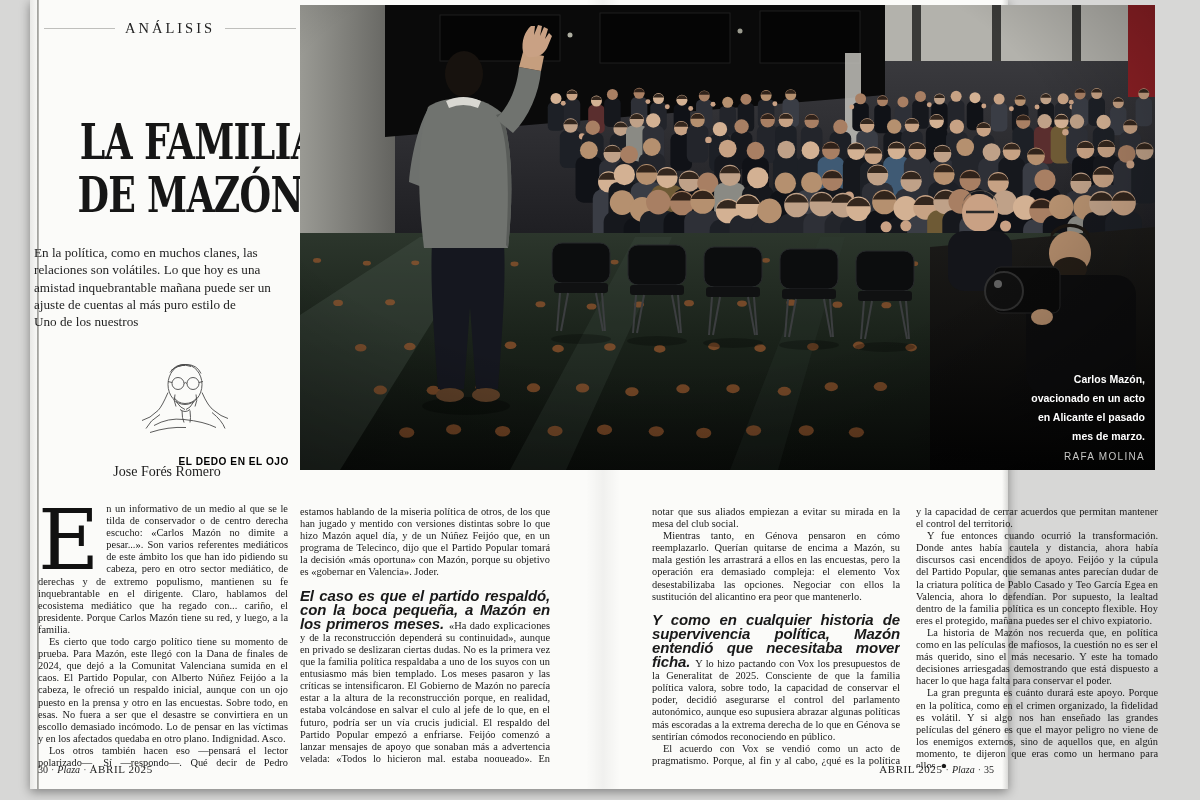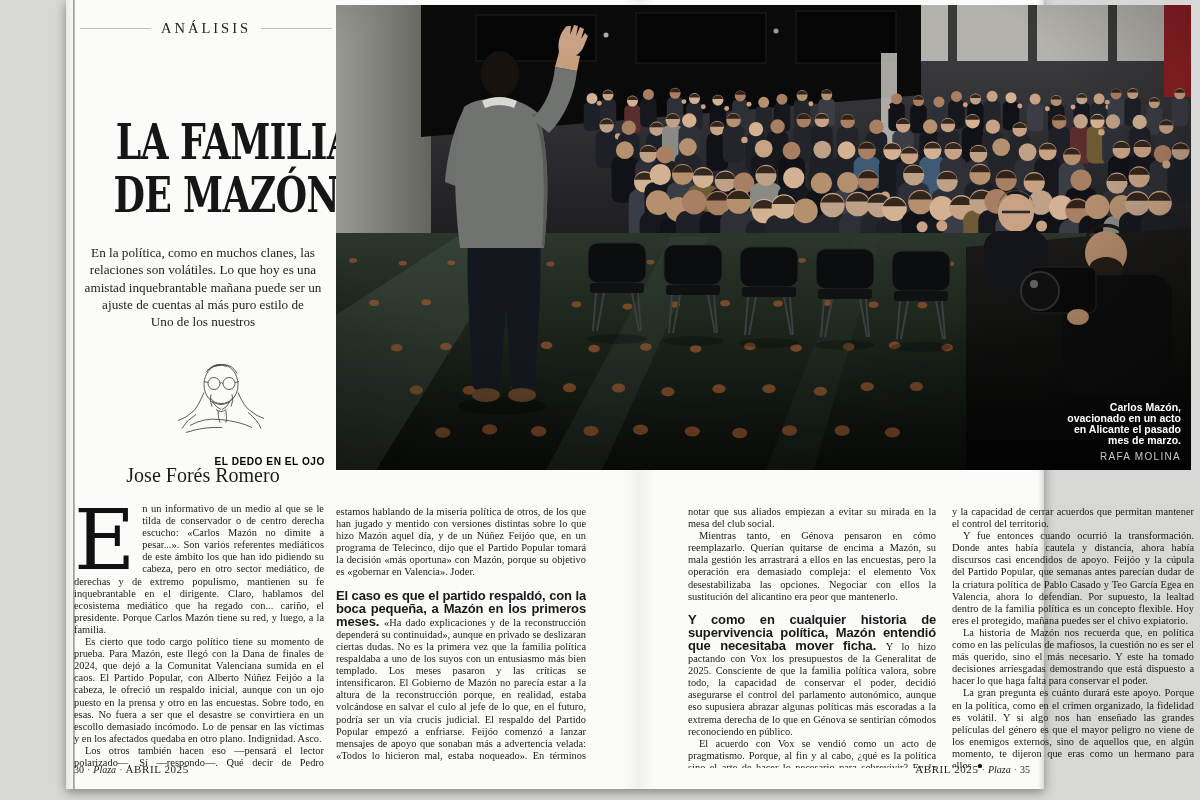--- a/index.html
+++ b/index.html
@@ -1,19 +1,19 @@
 <!DOCTYPE html>
 <html lang="es"><head>
 <meta charset="utf-8">
 <style>
   html,body{margin:0;padding:0;}
   body{width:1200px;height:800px;background:#d7d7d6;position:relative;overflow:hidden;
        font-family:"Liberation Serif", serif;-webkit-font-smoothing:antialiased;}
   .spread{position:absolute;left:30px;top:0;width:978px;height:789px;background:#fbfbf9;
-          box-shadow:0 3px 10px rgba(0,0,0,.4);margin-left:36px;}
+          box-shadow:0 3px 10px rgba(0,0,0,.4);}
   .page-edge-line{position:absolute;left:7px;top:0;width:2px;height:100%;
           background:linear-gradient(90deg,#888884,#b5b5b1);opacity:.85;}
   .edge-curl{position:absolute;left:0;top:0;width:7px;height:100%;
           background:linear-gradient(90deg,#e8e8e6,#f7f7f5);}
   .gutter{position:absolute;left:556px;top:0;width:34px;height:100%;
           background:linear-gradient(90deg,rgba(0,0,0,0),rgba(0,0,0,.045),rgba(0,0,0,0));}
   .right-edge{position:absolute;right:0;top:0;width:6px;height:100%;
           background:linear-gradient(270deg,#d9d9d7,rgba(255,255,255,0));}
 
   
@@ -21,52 +21,52 @@
   .kicker-row .rule{flex:1;height:1px;background:#bfbfbc;}
   .kicker{font-size:14.5px;letter-spacing:3px;color:#222;white-space:nowrap;}
 
   
   .headline{position:absolute;left:8px;top:116px;width:258px;text-align:center;color:#161616;}
   .headline .line{display:inline-block;font-family:"DejaVu Serif", serif;font-weight:700;
       font-size:49px;line-height:53px;letter-spacing:-1px;transform:scaleX(.74);transform-origin:50% 50%;
       white-space:nowrap;}
 
   
-  .deck{position:absolute;left:4px;top:244px;width:266px;text-align:center;font-size:13.2px;
+  .deck{position:absolute;left:4px;top:244px;width:266px;text-align:left;font-size:13.2px;
         line-height:17.3px;color:#1d1d1d;}
   .deck .it{display:block;}
 
   
   .portrait{position:absolute;left:100px;top:352px;width:110px;height:96px;}
   .col-label{position:absolute;left:8px;top:451px;width:258px;text-align:right;}
   .col-label span{display:inline-block;font-family:"Liberation Sans", sans-serif;font-weight:700;
         font-size:11.5px;letter-spacing:.6px;transform:scaleX(.88);white-space:nowrap;}
-  .author{position:absolute;left:8px;top:464px;width:258px;text-align:center;font-size:20px;color:#1c1c1c;}
+  .author{position:absolute;left:8px;top:464px;width:258px;text-align:center;font-size:14px;color:#1c1c1c;}
 
   
   .bodycol{position:absolute;font-size:10.4px;line-height:12.1px;color:#191919;text-align:justify;
            overflow:hidden;hyphens:auto;}
   .bodycol p{margin:0;}
   .bodycol p.ind{text-indent:11px;}
   .bodycol p.sp{margin-top:11px;}
-  .lead{font-family:"Liberation Sans", sans-serif;font-weight:700;font-size:13px;
-        letter-spacing:-.15px;}
+  .lead{font-family:"Liberation Sans", sans-serif;font-weight:700;font-size:15px;
+        letter-spacing:-.15px;font-style:italic;}
   .dropcap{float:left;font-family:"DejaVu Serif", serif;font-size:84px;line-height:70px;
         padding:2px 7px 0 0;color:#111;}
   #col1{left:8px;top:503px;width:250px;height:266px;}
   #col2{left:270px;top:506px;width:250px;height:256px;}
   #col3{left:622px;top:506px;width:248px;height:262px;}
   #col4{left:886px;top:506px;width:242px;height:262px;}
 
   
   .photo{position:absolute;left:270px;top:5px;width:855px;height:465px;background:#17181a;overflow:hidden;}
   .photo svg{position:absolute;left:0;top:0;}
   .caption{position:absolute;right:10px;bottom:8px;text-align:right;z-index:5;
            font-family:"Liberation Sans", sans-serif;}
-  .caption .cap{font-size:10.5px;line-height:11px;color:#ffffff;font-weight:700;}
+  .caption .cap{font-size:10.5px;line-height:19px;color:#ffffff;font-weight:700;}
   .caption .credit{margin-top:5px;font-size:10px;letter-spacing:1.3px;color:#c7c7c5;}
 
   
   .footer{position:absolute;top:763px;font-size:10px;color:#222;}
   .footer .brand{font-style:italic;}
   .footer .date{font-size:11px;letter-spacing:.6px;}
   .footer .sep{padding:0 3px;color:#555;}
   #footer-left{left:8px;}
   #footer-right{right:14px;text-align:right;}
 

